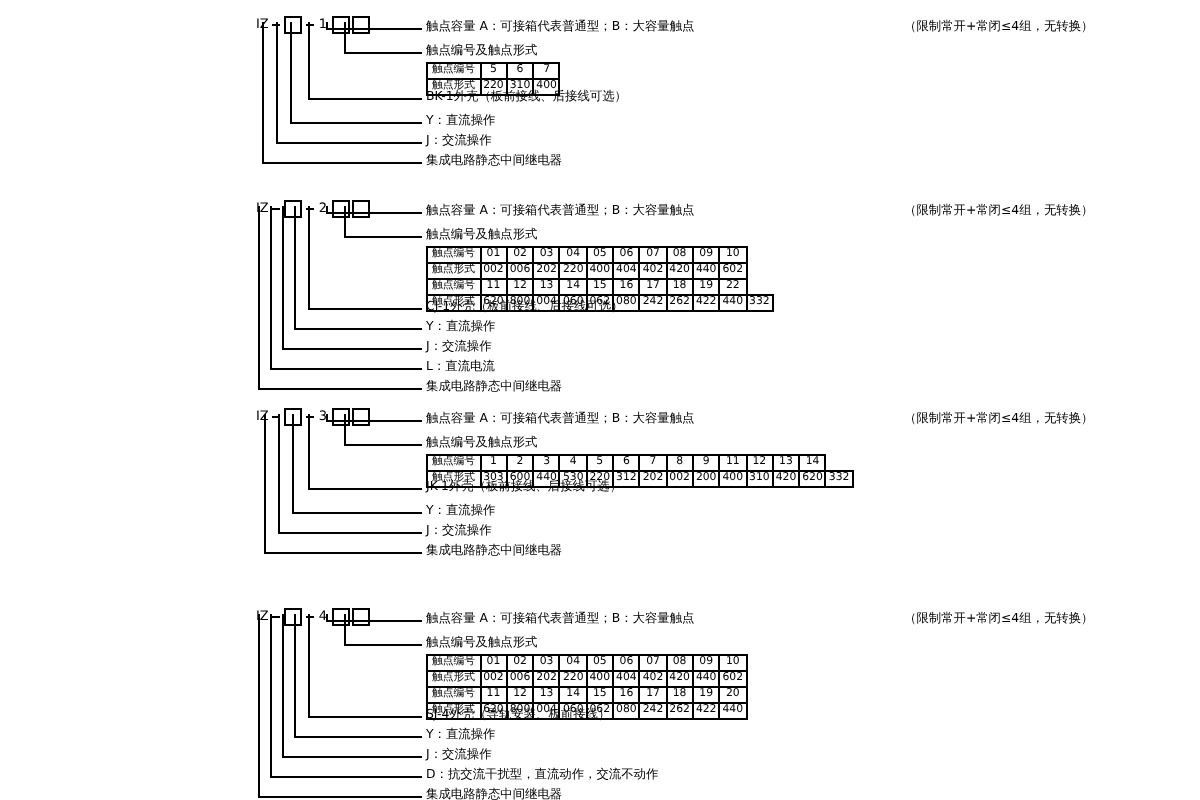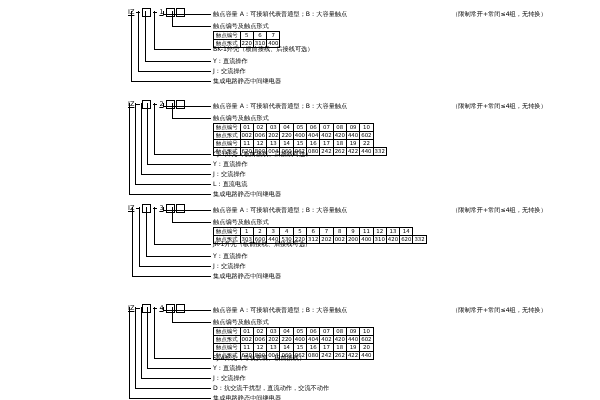--- a/index.html
+++ b/index.html
@@ -9,21 +9,21 @@
     font-family:"DejaVu Sans","Liberation Sans",sans-serif;
     color:#000;
     overflow:hidden;
   }
   .sheet{position:relative;width:600px;height:400px;}
 
   .block{position:absolute;left:0;top:0;width:600px;}
 
   
   .codeline{position:absolute;display:flex;align-items:flex-start;gap:2px;font-size:6.5px;line-height:8px;}
-  .codeline .txt{font-size:6.5px;text-decoration:underline;}
+  .codeline .txt{font-size:6.5px;}
   .sq{width:7px;height:7px;border:0.6px solid #000;display:inline-block;}
   .sqgrp{display:flex;gap:1px;}
   .dash{display:inline-block;width:4px;border-top:0.6px solid #000;position:relative;top:4px;}
 
   
   .vline{position:absolute;border-left:0.6px solid #000;}
   .hline{position:absolute;border-top:0.6px solid #000;}
 
   
   .lbl{position:absolute;font-size:6.2px;line-height:8px;white-space:nowrap;}

